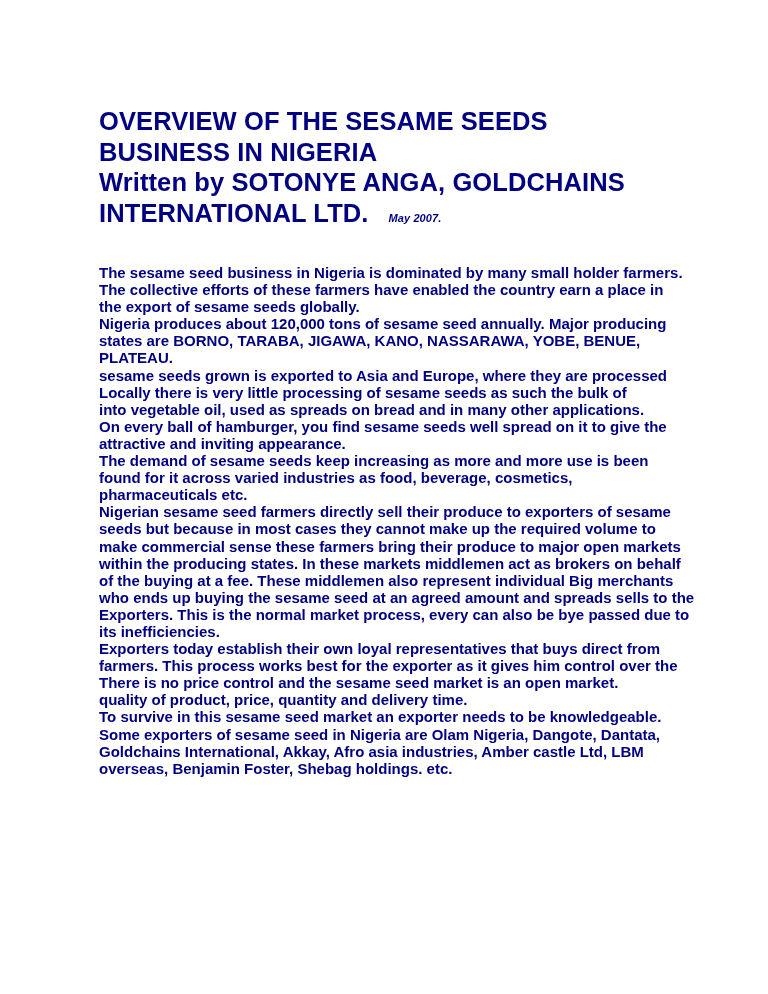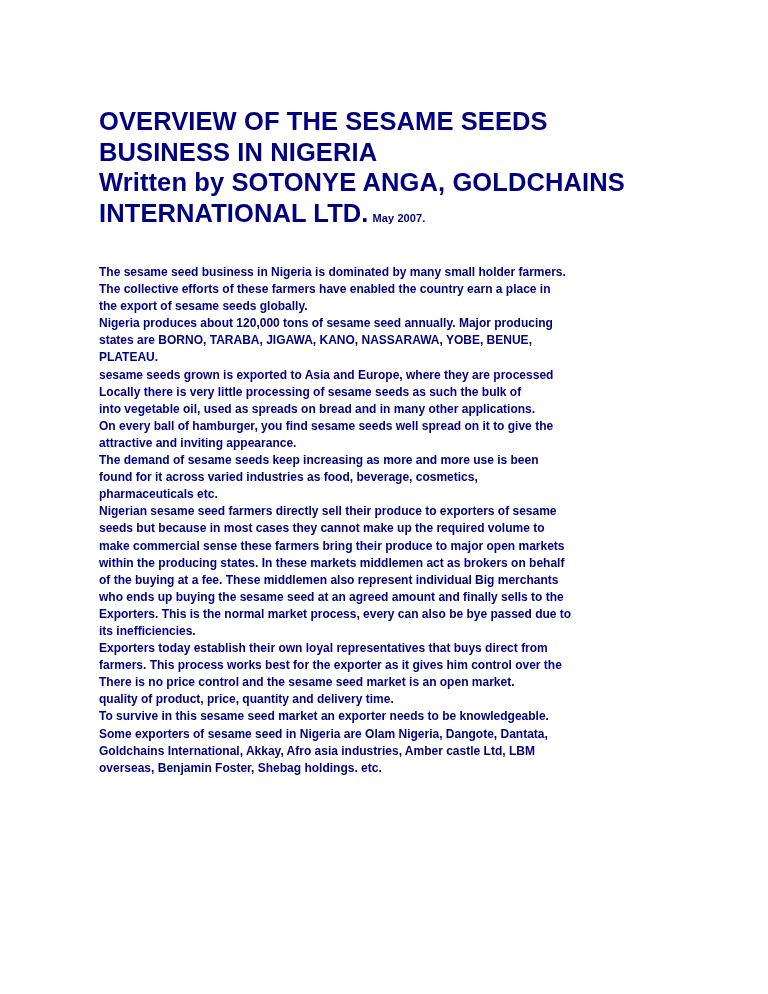--- a/index.html
+++ b/index.html
@@ -4,25 +4,25 @@
 <style>
   html, body { margin: 0; padding: 0; background: #ffffff; }
   body { width: 768px; height: 994px; position: relative; overflow: hidden; }
   .page { position: absolute; left: 10px; top: 0; width: 768px; height: 994px; background: #fff; }
   .title-block {
     position: absolute; left: 89px; top: 106px; width: 620px;
     font-family: "Liberation Sans", sans-serif; font-weight: bold;
     color: #000080; font-size: 25.5px; line-height: 30.5px; letter-spacing: 0.1px;
   }
   .title-line { display: block; white-space: nowrap; }
-  .date { font-size: 11px; font-weight: bold; margin-left: 4px; }
+  .date { font-size: 11px; font-weight: bold; margin-left: 20px; font-style: italic; }
   .body-block {
     position: absolute; left: 89px; top: 264px; width: 620px;
     font-family: "Liberation Sans", sans-serif; font-weight: bold;
-    color: #000080; font-size: 12px; line-height: 17.1px;
+    color: #000080; font-size: 15px; line-height: 17.1px;
   }
   .line { display: block; white-space: nowrap; }
 </style>
 </head>
 <body>
 
 <div class="page">
   <div class="title-block">
     <span class="title-line">OVERVIEW OF THE SESAME SEEDS</span>
     <span class="title-line">BUSINESS IN NIGERIA</span>
@@ -43,21 +43,21 @@
     <span class="line">On every ball of hamburger, you find sesame seeds well spread on it to give the</span>
     <span class="line">attractive and inviting appearance.</span>
     <span class="line">The demand of sesame seeds keep increasing as more and more use is been</span>
     <span class="line">found for it across varied industries as food, beverage, cosmetics,</span>
     <span class="line">pharmaceuticals etc.</span>
     <span class="line">Nigerian sesame seed farmers directly sell their produce to exporters of sesame</span>
     <span class="line">seeds but because in most cases they cannot make up the required volume to</span>
     <span class="line">make commercial sense these farmers bring their produce to major open markets</span>
     <span class="line">within the producing states. In these markets middlemen act as brokers on behalf</span>
     <span class="line">of the buying at a fee. These middlemen also represent individual Big merchants</span>
-    <span class="line">who ends up buying the sesame seed at an agreed amount and finally sells to the</span>
+    <span class="line">who ends up buying the sesame seed at an agreed amount and spreads sells to the</span>
     <span class="line">Exporters. This is the normal market process, every can also be bye passed due to</span>
     <span class="line">its inefficiencies.</span>
     <span class="line">Exporters today establish their own loyal representatives that buys direct from</span>
     <span class="line">farmers. This process works best for the exporter as it gives him control over the</span>
     <span class="line">There is no price control and the sesame seed market is an open market.</span>
     <span class="line">quality of product, price, quantity and delivery time.</span>
     <span class="line">To survive in this sesame seed market an exporter needs to be knowledgeable.</span>
     <span class="line">Some exporters of sesame seed in Nigeria are Olam Nigeria, Dangote, Dantata,</span>
     <span class="line">Goldchains International, Akkay, Afro asia industries, Amber castle Ltd, LBM</span>
     <span class="line">overseas, Benjamin Foster, Shebag holdings. etc.</span>

